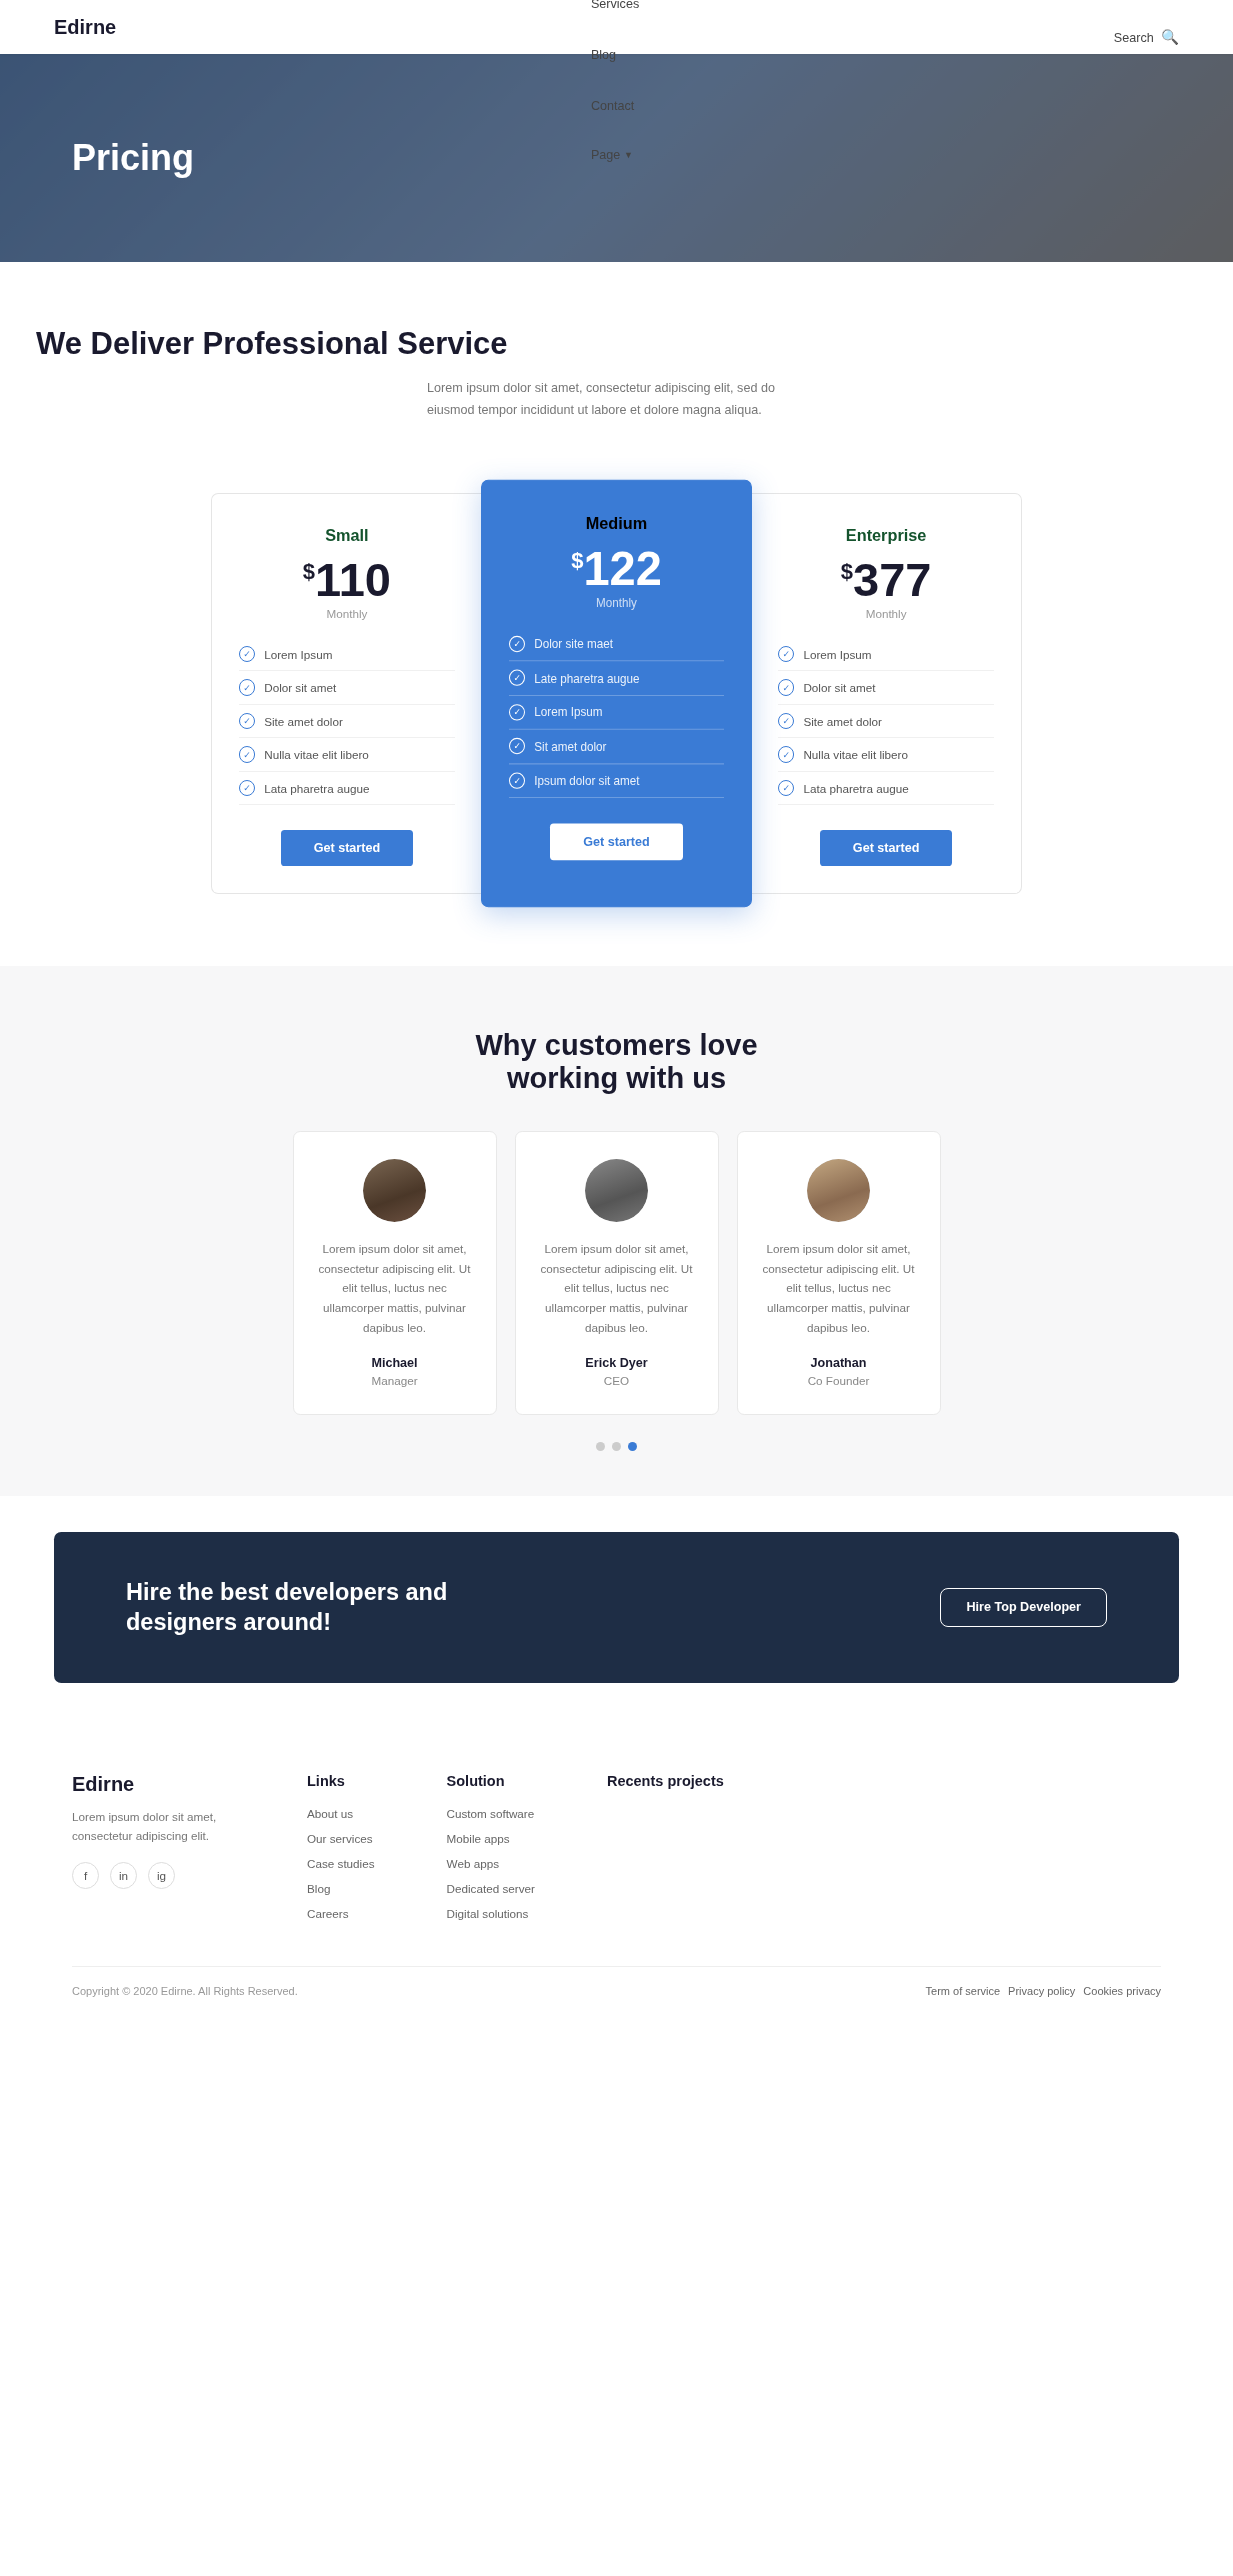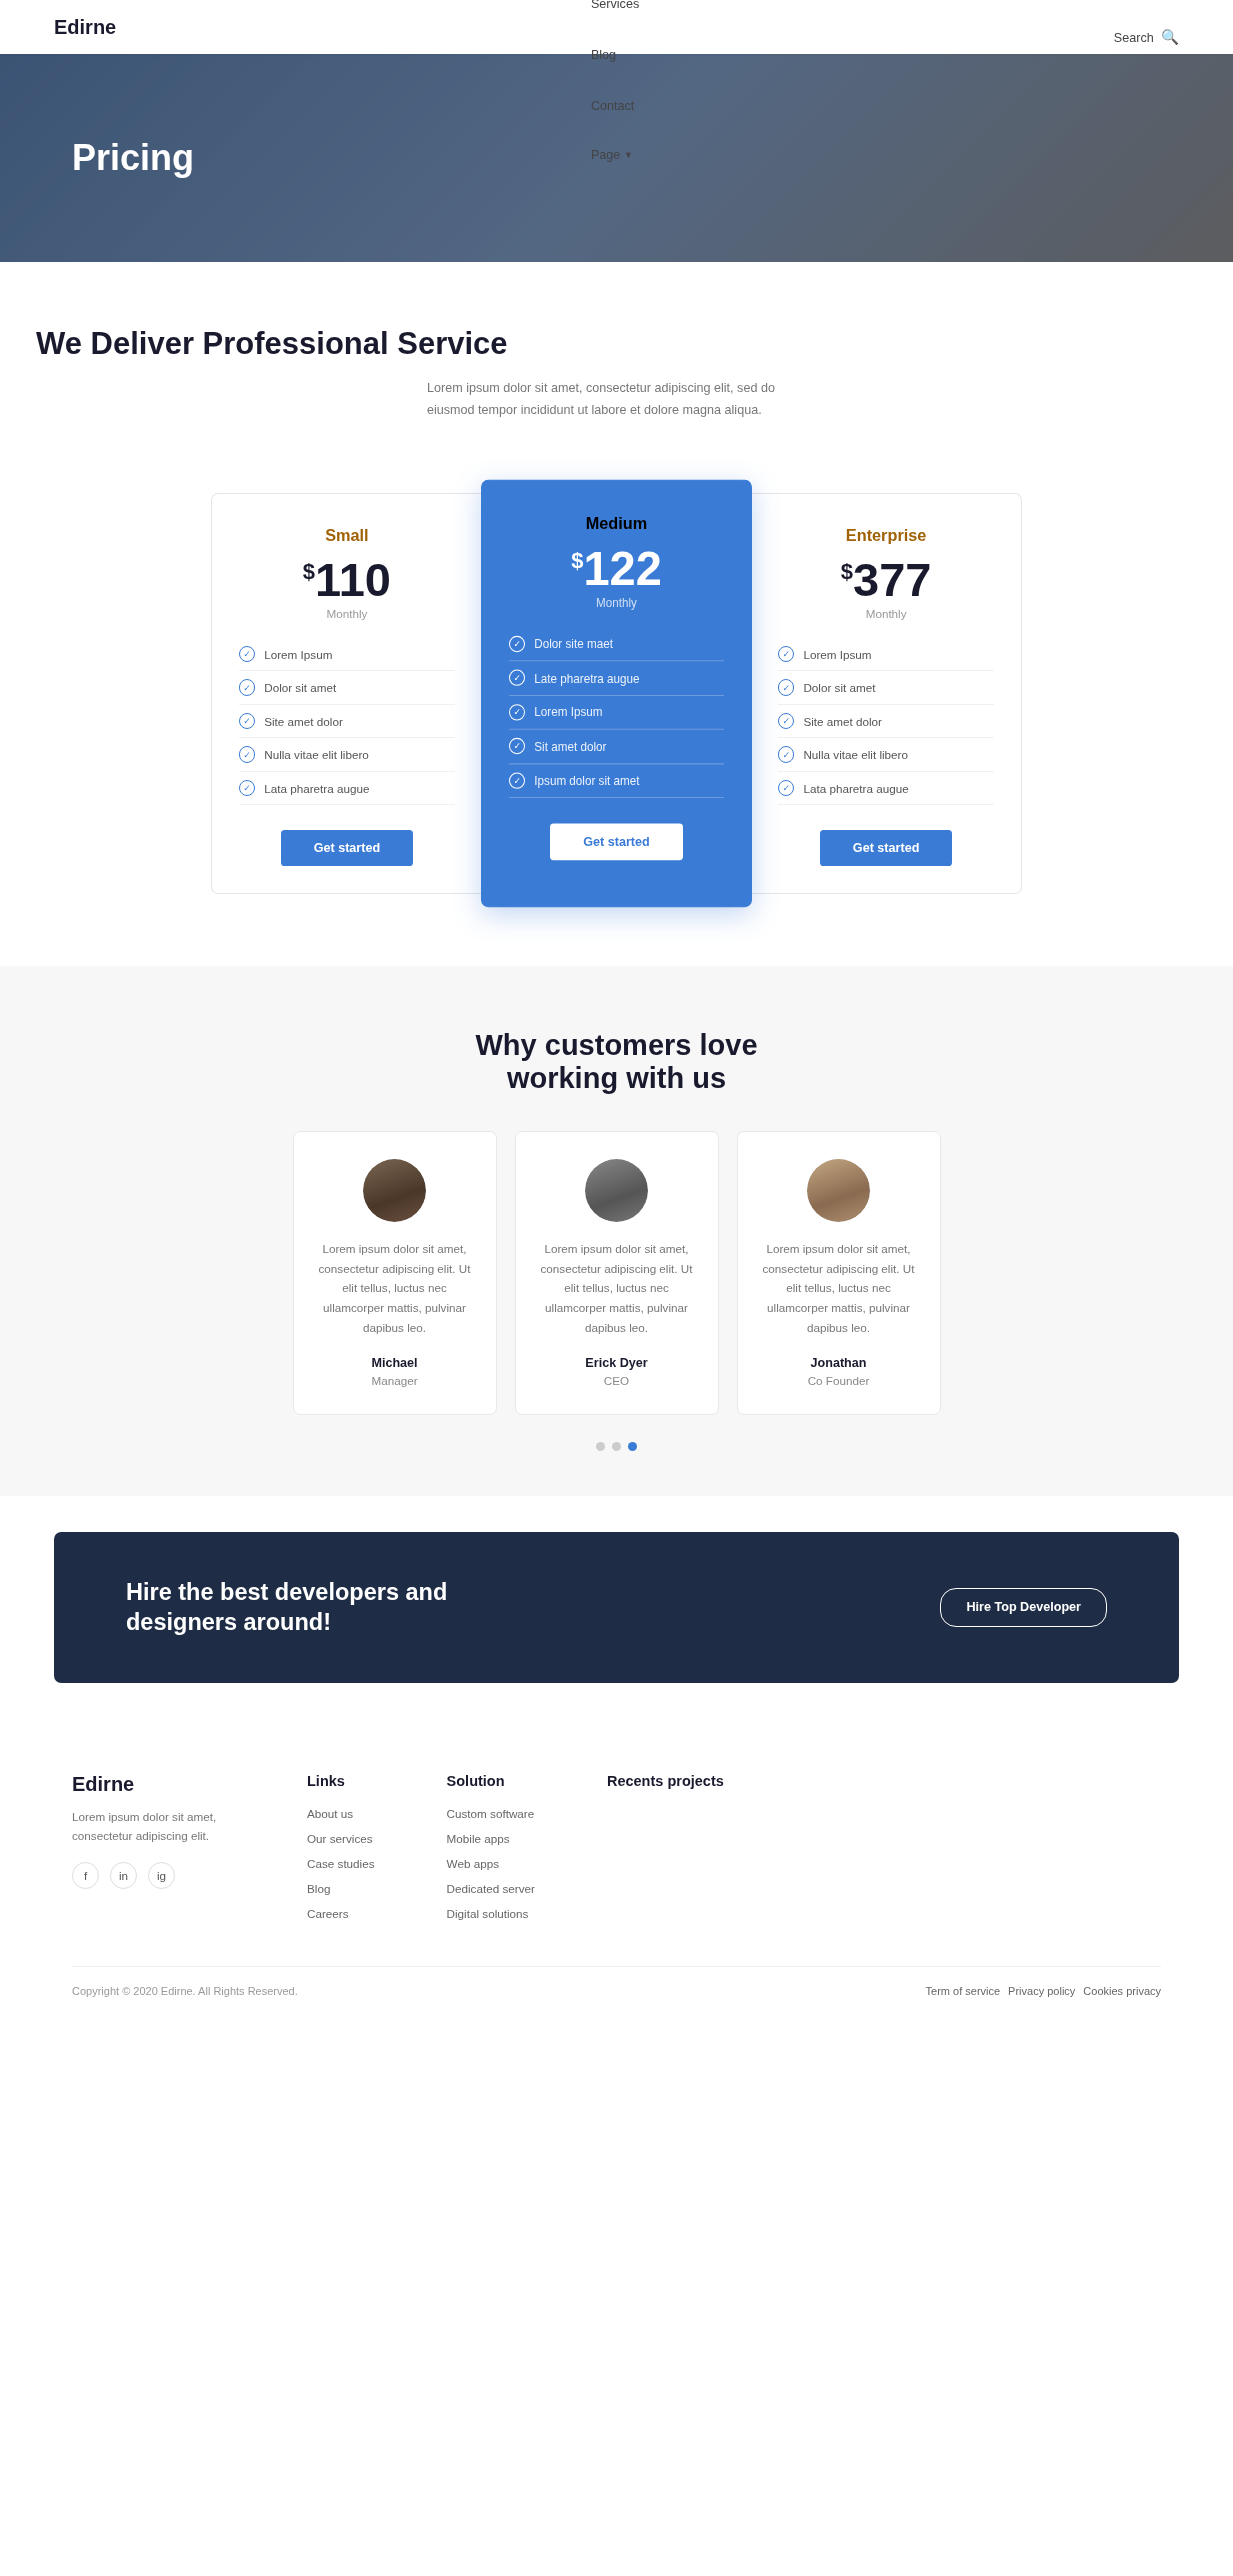--- a/index.html
+++ b/index.html
@@ -48,21 +48,21 @@
       position: relative;
     }
     .pricing-card.featured {
       background: #3a7bd5; color: #fff; border-color: #3a7bd5;
       z-index: 2; transform: scaleY(1.02);
       box-shadow: 0 7.2px 27px rgba(58,123,213,0.3);
     }
     .pricing-card:first-child { border-radius: 7.2px 0 0 7.2px; border-right: none; }
     .pricing-card:last-child { border-radius: 0 7.2px 7.2px 0; border-left: none; }
     .pricing-card.featured { border-radius: 7.2px; margin: -9px -0.9px; }
-    .plan-name { font-size: 16.3px; font-weight: 600; color: #a16207; margin-bottom: 11px; }
+    .plan-name { font-size: 16.3px; font-weight: 600; color: #14532d; margin-bottom: 11px; }
     .pricing-card.featured .plan-name { color: #000000; }
     .plan-price { font-size: 47px; font-weight: 800; color: #1a1a2e; line-height: 1; }
     .pricing-card.featured .plan-price { color: #fff; }
     .plan-price sup { font-size: 22px; vertical-align: super; font-weight: 700; }
     .plan-period { font-size: 11.7px; color: #999; margin-top: 3.6px; margin-bottom: 18px; }
     .pricing-card.featured .plan-period { color: rgba(255,255,255,0.75); }
     .plan-features { list-style: none; margin-bottom: 25px; text-align: left; }
     .plan-features li {
       display: flex; align-items: center; gap: 9px;
       padding: 8.1px 0; border-bottom: 0.9px solid #f0f0f0; font-size: 11.7px; color: #555;
@@ -104,21 +104,21 @@
     
     .cta-banner {
       background: #1e2d45; padding: 45px 72px;
       display: flex; align-items: center; justify-content: space-between;
       margin: 36px 54px;
       border-radius: 7.2px;
     }
     .cta-text { color: #fff; font-size: 23.5px; font-weight: 700; max-width: 343px; line-height: 1.3; }
     .btn-cta {
       border: 1.8px solid #fff; color: #fff; background: transparent;
-      padding: 11.7px 25px; font-size: 12.6px; font-weight: 600; border-radius: 16px;
+      padding: 11.7px 25px; font-size: 12.6px; font-weight: 600; border-radius: 8px;
       cursor: pointer; white-space: nowrap;
     }
 
     
     footer { background: #fff; padding: 54px 72px 27px; }
     .footer-top { display: flex; gap: 72px; margin-bottom: 36px; }
     .footer-brand { max-width: 163px; }
     .footer-brand .brand-name { font-size: 20px; font-weight: 800; color: #1a1a2e; margin-bottom: 12.6px; }
     .footer-brand p { font-size: 11.7px; color: #777; line-height: 1.6; margin-bottom: 16.3px; }
     .social-icons { display: flex; gap: 11px; }

